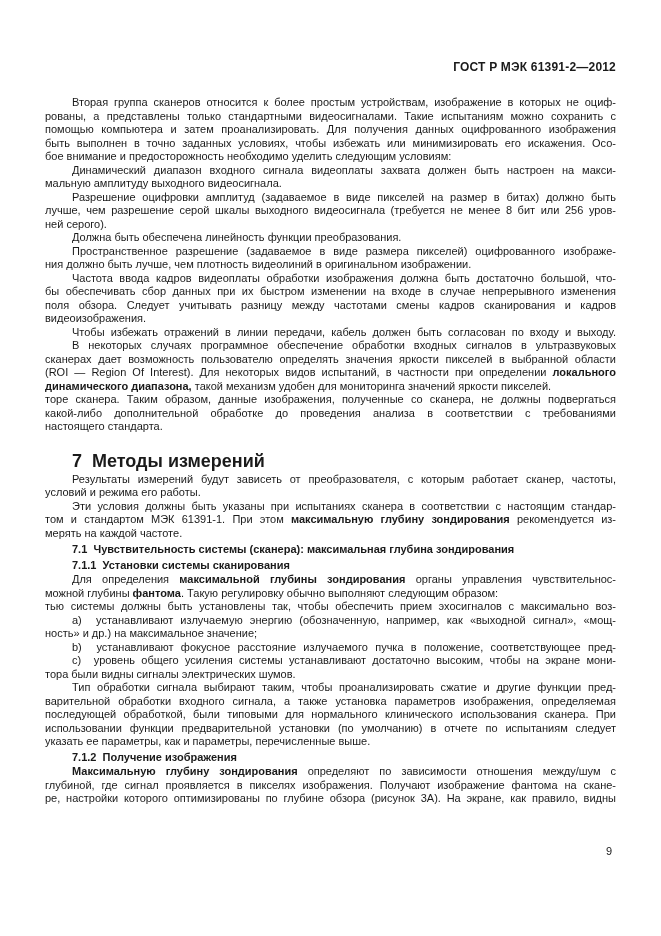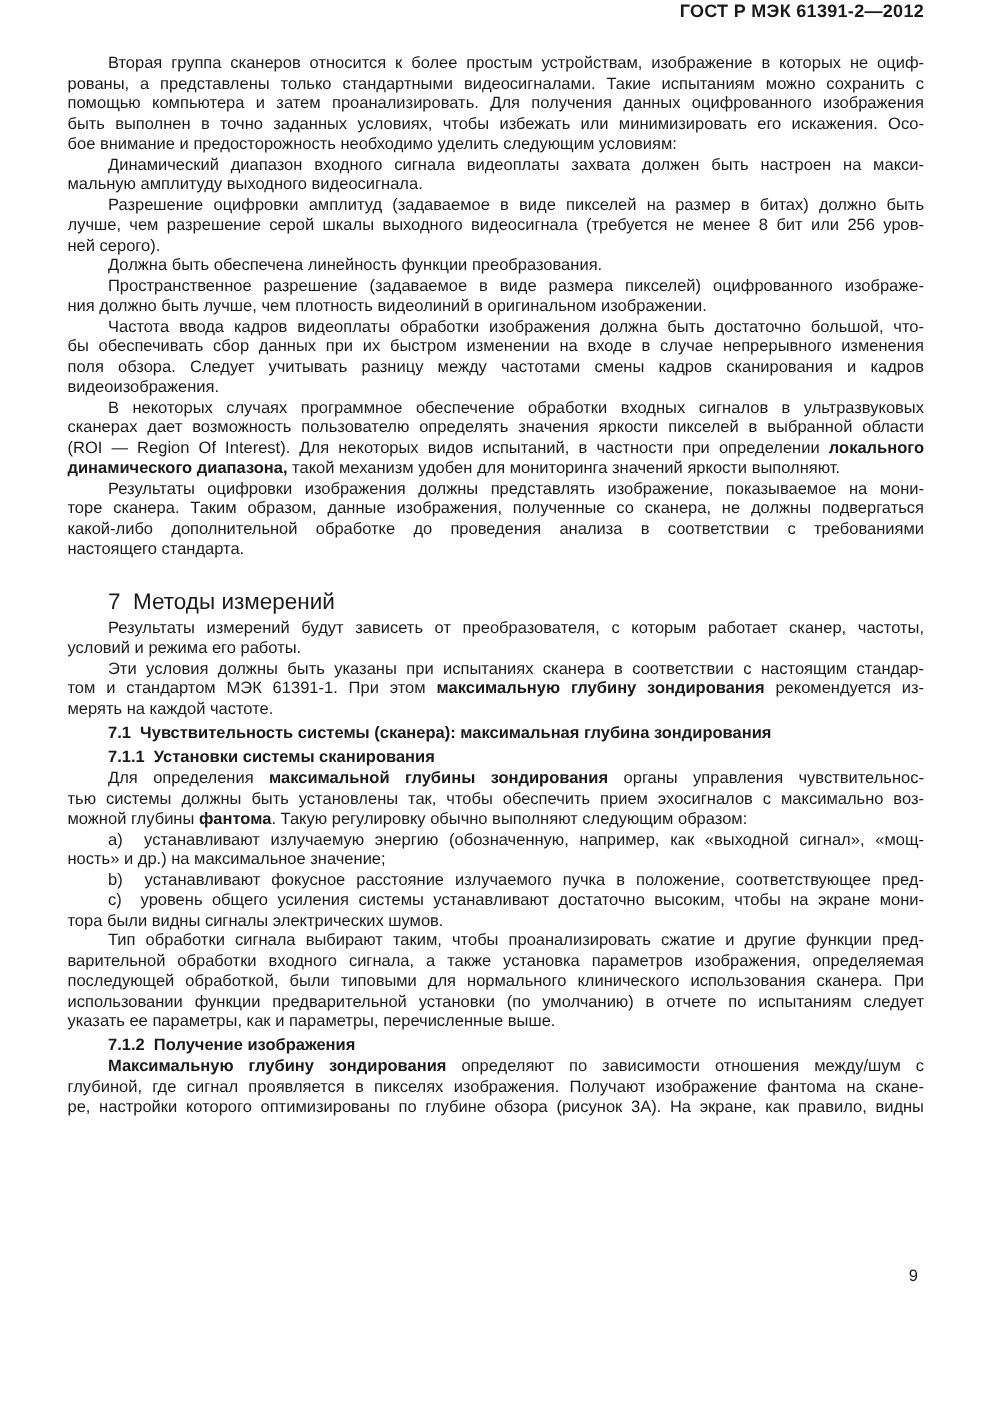--- a/index.html
+++ b/index.html
@@ -15,20 +15,21 @@
     font-family: "Liberation Sans", "DejaVu Sans", sans-serif;
     color: #1a1a1a;
   }
   .page {
     position: absolute;
     inset: 0;
     padding: 0 45px;
     box-sizing: border-box;
   }
   .header {
+    margin-top: 60px;
     text-align: right;
     font-weight: bold;
     font-size: 12px;
     line-height: 15px;
     letter-spacing: 0.2px;
   }
   .content {
     margin-top: 21px;
   }
   .line {
@@ -44,22 +45,22 @@
     white-space: normal;
     overflow: hidden;
   }
   .line.ind {
     padding-left: 27px;
   }
   .b {
     font-weight: bold;
   }
   .h1 {
-    font-weight: normal;
-    font-size: 15px;
+    font-weight: bold;
+    font-size: 18px;
     line-height: 17px;
     margin: 19px 0 3px 0;
     padding-left: 27px;
   }
   .h2 {
     font-weight: bold;
     font-size: 11px;
     line-height: 13.5px;
     margin: 3px 0 0 0;
     padding-left: 27px;
@@ -108,47 +109,49 @@
         <div class="line j ind"><span>Пространственное разрешение (задаваемое в виде размера пикселей) оцифрованного изображе-</span></div>
         <div class="line"><span>ния должно быть лучше, чем плотность видеолиний в оригинальном изображении.</span></div>
       </div>
       <div class="para">
         <div class="line j ind"><span>Частота ввода кадров видеоплаты обработки изображения должна быть достаточно большой, что-</span></div>
         <div class="line j"><span>бы обеспечивать сбор данных при их быстром изменении на входе в случае непрерывного изменения</span></div>
         <div class="line j"><span>поля обзора. Следует учитывать разницу между частотами смены кадров сканирования и кадров</span></div>
         <div class="line"><span>видеоизображения.</span></div>
       </div>
       <div class="para">
+        <div class="line j ind"><span>Чтобы избежать отражений в линии передачи, кабель должен быть согласован по входу и выходу.</span></div>
+      </div>
+      <div class="para">
         <div class="line j ind"><span>В некоторых случаях программное обеспечение обработки входных сигналов в ультразвуковых</span></div>
         <div class="line j"><span>сканерах дает возможность пользователю определять значения яркости пикселей в выбранной области</span></div>
         <div class="line j"><span>(ROI — Region Of Interest). Для некоторых видов испытаний, в частности при определении </span><span class="b">локального</span></div>
-        <div class="line"><span class="b">динамического диапазона,</span><span> такой механизм удобен для мониторинга значений яркости выполняют.</span></div>
+        <div class="line"><span class="b">динамического диапазона,</span><span> такой механизм удобен для мониторинга значений яркости пикселей.</span></div>
       </div>
       <div class="para">
-        <div class="line j ind"><span>Результаты оцифровки изображения должны представлять изображение, показываемое на мони-</span></div>
         <div class="line j"><span>торе сканера. Таким образом, данные изображения, полученные со сканера, не должны подвергаться</span></div>
         <div class="line j"><span>какой-либо дополнительной обработке до проведения анализа в соответствии с требованиями</span></div>
         <div class="line"><span>настоящего стандарта.</span></div>
       </div>
       <div class="h1">7&nbsp;&nbsp;Методы измерений</div>
       <div class="para">
         <div class="line j ind"><span>Результаты измерений будут зависеть от преобразователя, с которым работает сканер, частоты,</span></div>
         <div class="line"><span>условий и режима его работы.</span></div>
       </div>
       <div class="para">
         <div class="line j ind"><span>Эти условия должны быть указаны при испытаниях сканера в соответствии с настоящим стандар-</span></div>
         <div class="line j"><span>том и стандартом МЭК 61391-1. При этом </span><span class="b">максимальную глубину зондирования</span><span> рекомендуется из-</span></div>
         <div class="line"><span>мерять на каждой частоте.</span></div>
       </div>
       <div class="h2">7.1&nbsp;&nbsp;Чувствительность системы (сканера): максимальная глубина зондирования</div>
       <div class="h3">7.1.1&nbsp;&nbsp;Установки системы сканирования</div>
       <div class="para">
         <div class="line j ind"><span>Для определения </span><span class="b">максимальной глубины зондирования</span><span> органы управления чувствительнос-</span></div>
+        <div class="line"><span>можной глубины </span><span class="b">фантома</span><span>. Такую регулировку обычно выполняют следующим образом:</span></div>
         <div class="line j"><span>тью системы должны быть установлены так, чтобы обеспечить прием эхосигналов с максимально воз-</span></div>
-        <div class="line"><span>можной глубины </span><span class="b">фантома</span><span>. Такую регулировку обычно выполняют следующим образом:</span></div>
       </div>
       <div class="para">
         <div class="line j ind"><span>a)&nbsp; устанавливают излучаемую энергию (обозначенную, например, как «выходной сигнал», «мощ-</span></div>
         <div class="line"><span>ность» и др.) на максимальное значение;</span></div>
       </div>
       <div class="para">
         <div class="line j ind"><span>b)&nbsp; устанавливают фокусное расстояние излучаемого пучка в положение, соответствующее пред-</span></div>
       </div>
       <div class="para">
         <div class="line j ind"><span>c)&nbsp; уровень общего усиления системы устанавливают достаточно высоким, чтобы на экране мони-</span></div>

